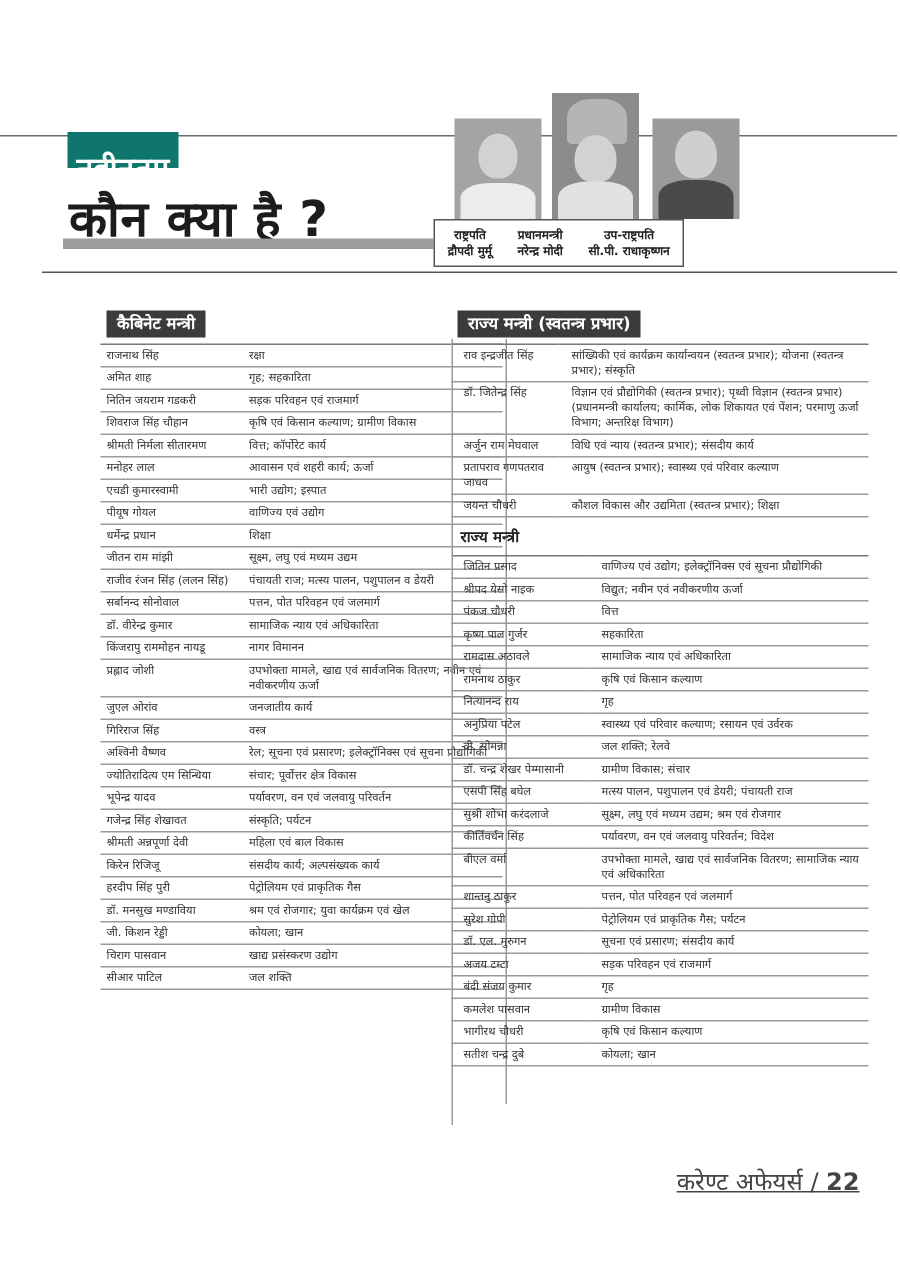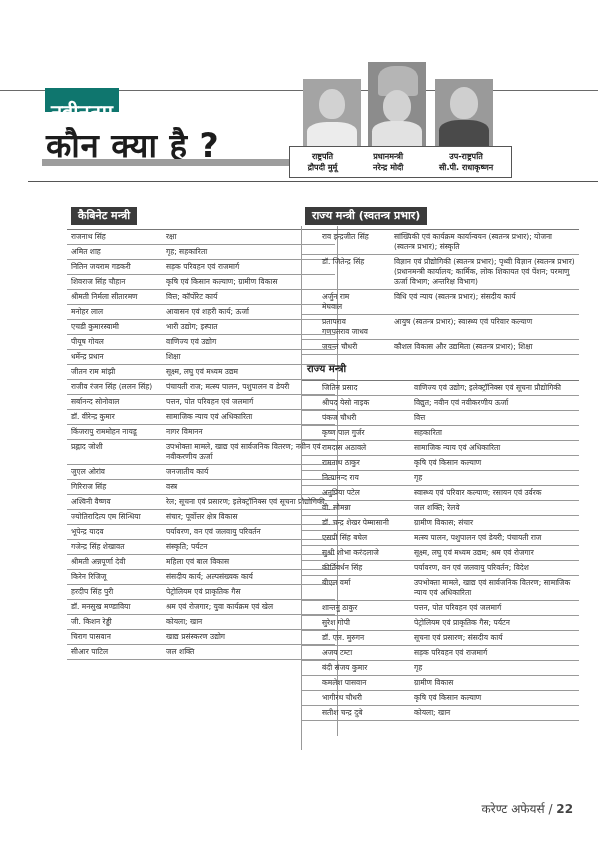--- a/index.html
+++ b/index.html
@@ -20,21 +20,21 @@
   .hdr-bar { position: absolute; left: 42px; top: 159px; width: 252px; height: 7px; background: #9d9d9d; }
 
   .photo { position: absolute; background: linear-gradient(180deg, #b9b9b9 0%, #8a8a8a 100%); overflow: hidden; }
   .photo .face { position: absolute; border-radius: 50% 50% 45% 45%; background: #d2d2d2; }
   .photo .body-shape { position: absolute; bottom: 0; border-radius: 40% 40% 0 0; }
   .photo-1 { left: 303px; top: 79px; width: 58px; height: 67px; background: #a4a4a4; }
   .photo-2 { left: 368px; top: 62px; width: 58px; height: 85px; background: #8c8c8c; }
   .photo-3 { left: 435px; top: 79px; width: 58px; height: 67px; background: #9a9a9a; }
 
   .caption-box {
-    position: absolute; left: 289px; top: 146px; width: 223px; height: 32px;
+    position: absolute; left: 289px; top: 146px; width: 167px; height: 32px;
     border: 1px solid #555; background: #fff; display: flex; justify-content: space-around; align-items: center;
   }
   .caption { text-align: center; font-size: 8px; line-height: 11px; font-weight: bold; color: #222; }
 
   
   .col { position: absolute; top: 204px; }
   .col-left { left: 27px; width: 268px; margin-left: 40px; }
   .col-right { left: 301px; width: 278px; }
   .col-right::before {
     content: ""; position: absolute; left: 0; top: 22px; height: 524px; width: 1px; background: #999;
@@ -46,27 +46,27 @@
     display: inline-block; background: #3b3b3b; color: #fff; font-size: 11px; font-weight: bold;
     height: 18px; line-height: 18px; padding: 0 7px; margin-left: 4px;
   }
   .tbl { width: 100%; border-collapse: collapse; margin-top: 4px; }
   .tbl td {
     font-size: 7.5px; line-height: 10px; padding: 2px 4px 2px 4px; vertical-align: top; color: #333;
     border-bottom: 1px solid #9a9a9a;
   }
   .tbl tr:first-child td { border-top: 1px solid #777; }
   .col-left .tbl td.name { width: 95px; }
-  .col-right .tbl td { padding-left: 21px; }
+  .col-right .tbl td { padding-left: 8px; }
   .col-right .tbl.t1 td.name { width: 72px; padding-right: 2px; }
   .col-right .tbl.t2 td.name { width: 92px; }
   .sub-head { font-size: 10px; font-weight: bold; color: #222; margin: 7px 0 2px 6px; line-height: 14px; }
 
   .footer {
-    position: absolute; right: 27px; top: 800px; font-size: 12px; color: #444;
+    position: absolute; right: 27px; top: 776px; font-size: 16px; color: #444; text-decoration: underline;
   }
   .footer .num { font-weight: bold; }
 </style>
 </head>
 <body>
 
 <div class="hdr-rule"></div>
 <div class="kicker">नवीनतम</div>
 <div class="headline">कौन क्या है ?</div>
 <div class="hdr-bar"></div>

